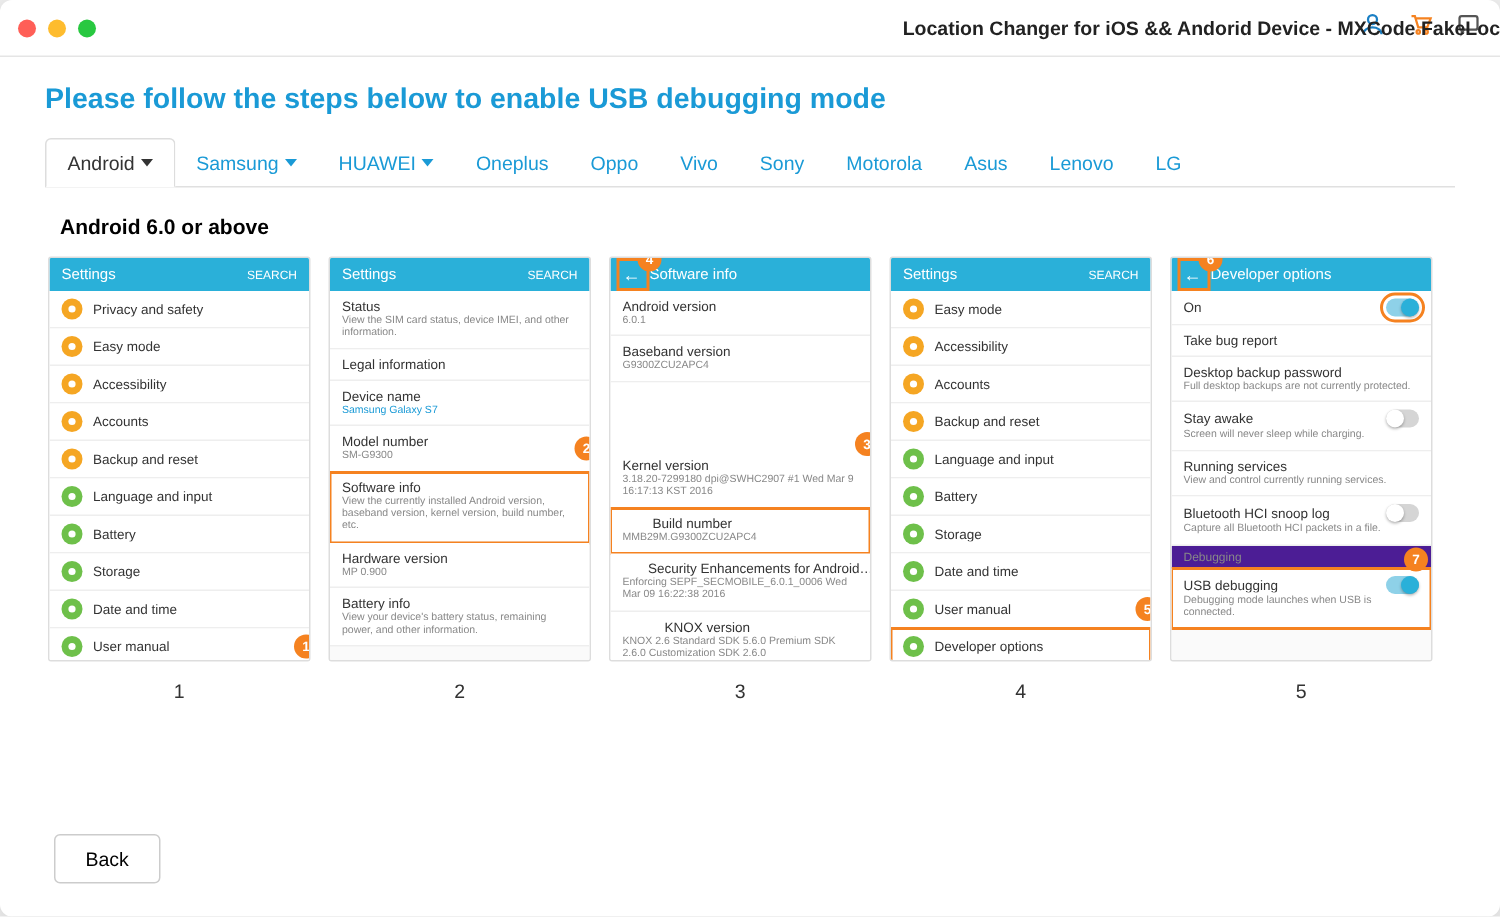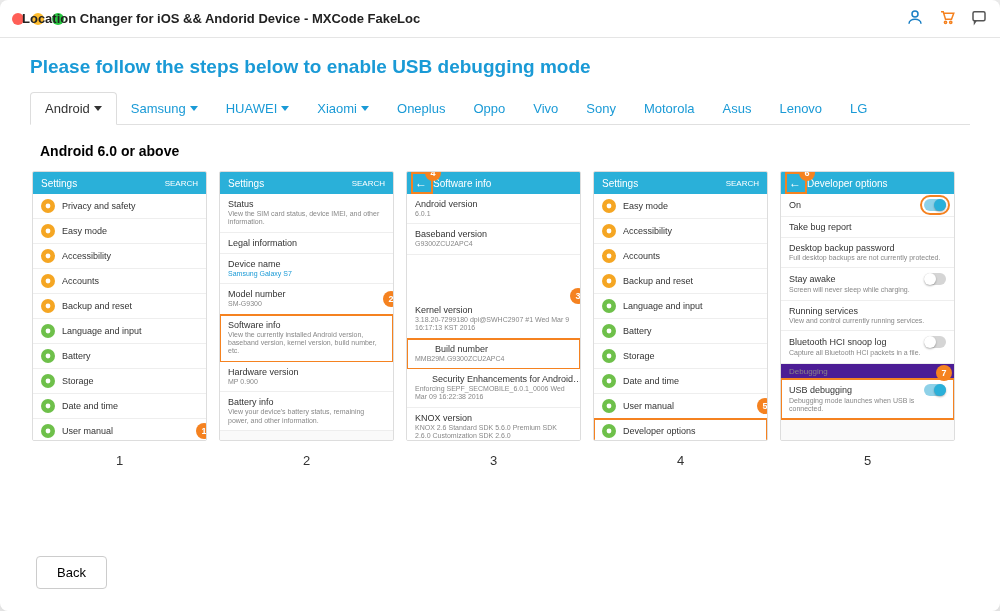--- a/index.html
+++ b/index.html
@@ -2,21 +2,21 @@
 <html><head>
 <meta charset="utf-8">
 <style>
 * { margin: 0; padding: 0; box-sizing: border-box; font-family: -apple-system, BlinkMacSystemFont, "Segoe UI", Arial, sans-serif; }
 body { width: 1000px; height: 611px; background: #f0f0f0; }
 .window { width: 1000px; height: 611px; background: #fff; border-radius: 8px; box-shadow: 0 4px 20px rgba(0,0,0,0.15); display: flex; flex-direction: column; overflow: hidden; }
 .titlebar { height: 38px; display: flex; align-items: center; border-bottom: 1px solid #e5e5e5; padding: 0 12px; position: relative; }
 .traffic { display: flex; gap: 8px; }
 .tl { width: 12px; height: 12px; border-radius: 50%; }
 .tl.r { background:#ff5f57; } .tl.y { background:#febc2e; } .tl.g { background:#28c840; }
-.title { position:absolute; left:0; right:0; text-align:left; font-size:13px; font-weight:600; color:#222;padding-left:22px; }
+.title { position:absolute; left:0; right:0; text-align:right; font-size:13px; font-weight:600; color:#222;padding-left:22px; }
 .top-icons { margin-left:auto; display:flex; gap:14px; align-items:center; }
 .top-icons svg { width:18px; height:18px; }
 .content { flex:1; padding: 18px 30px 22px 30px; display:flex; flex-direction:column; }
 .heading { color:#1a9ad6; font-size:19px; font-weight:700; margin-bottom: 14px; }
 .tabs { display:flex; gap:0; border-bottom:1px solid #e0e0e0; margin-bottom: 12px; }
 .tab { padding:8px 14px; font-size:13px; color:#1a9ad6; cursor:pointer; display:flex; align-items:center; gap:4px; }
 .tab.active { color:#333; border:1px solid #ddd; border-bottom:1px solid #fff; border-radius:4px 4px 0 0; margin-bottom:-1px; background:#fff; }
 .caret { width:0; height:0; border-left:4px solid transparent; border-right:4px solid transparent; border-top:5px solid currentColor; display:inline-block; }
 .subtitle { font-weight:700; font-size:14px; margin: 6px 0 12px 10px; }
 .steps-row { display:flex; gap:12px; padding:0 2px; }
@@ -72,21 +72,20 @@
     </div>
   </div>
 
   <div class="content">
     <div class="heading">Please follow the steps below to enable USB debugging mode</div>
 
     <div class="tabs" id="tabs">
         <div class="tab active">Android<span class="caret"></span></div>
         <div class="tab">Samsung<span class="caret"></span></div>
         <div class="tab">HUAWEI<span class="caret"></span></div>
-        <div class="tab">Xiaomi<span class="caret"></span></div>
         <div class="tab">Oneplus</div>
         <div class="tab">Oppo</div>
         <div class="tab">Vivo</div>
         <div class="tab">Sony</div>
         <div class="tab">Motorola</div>
         <div class="tab">Asus</div>
         <div class="tab">Lenovo</div>
         <div class="tab">LG</div>
       </div>
 
@@ -297,21 +296,21 @@
               </div>
               <div class="srow sub">
                 <div style="display: flex; align-items: center; gap: 7px; width: 100%; margin-left: 17px;">
                   <span style="flex: 1 1 0%; overflow: hidden; text-overflow: ellipsis; white-space: nowrap;">Security Enhancements for Android…</span>
                 </div>
                 <span class="sm">Enforcing
 SEPF_SECMOBILE_6.0.1_0006
 Wed Mar 09 16:22:38 2016</span>
               </div>
               <div class="srow sub">
-                <div style="display: flex; align-items: flex-start; gap: 7px; width: 100%;">
+                <div style="display: flex; align-items: flex-start; gap: 7px; width: 100%; margin-left: 28px;">
                   <span style="flex: 1 1 0%; overflow: hidden; text-overflow: ellipsis; white-space: nowrap;">KNOX version</span>
                 </div>
                 <span class="sm">KNOX 2.6
 Standard SDK 5.6.0
 Premium SDK 2.6.0
 Customization SDK 2.6.0</span>
               </div>
             </div>
           </div>
           <div class="step-num">3</div>

